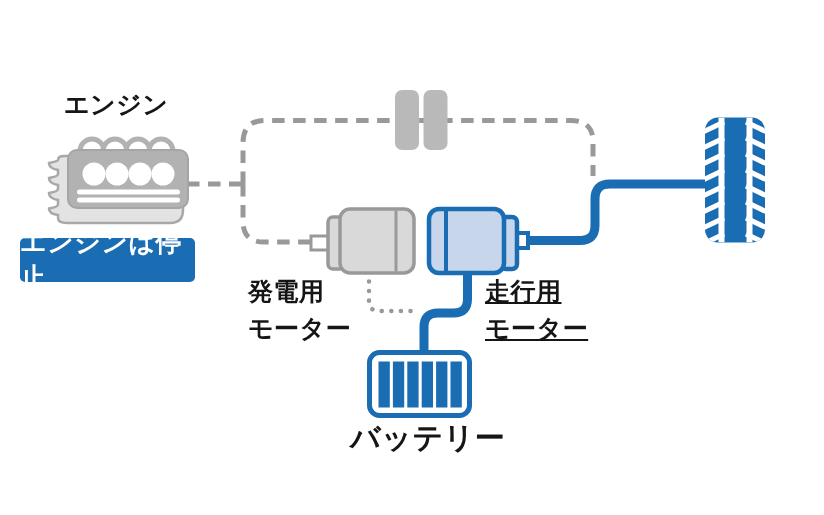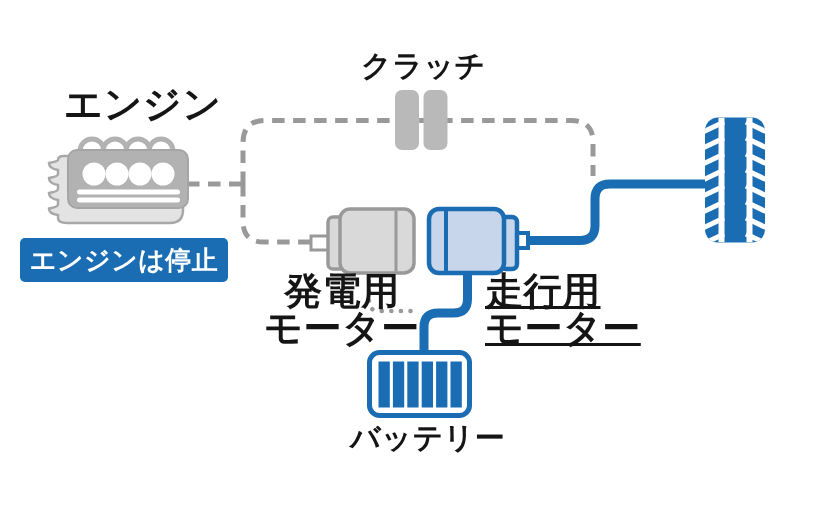--- a/index.html
+++ b/index.html
@@ -15,25 +15,25 @@
     --badge-text:#ffffff;
   }
   html,body{margin:0;padding:0;background:#f2f2f2;}
   .canvas{
     position:relative;width:824px;height:515px;background:var(--background);
     overflow:hidden;font-family:"Liberation Sans","DejaVu Sans",sans-serif;
   }
   .canvas svg{position:absolute;left:0;top:0;}
   .lbl{
     position:absolute;font-weight:bold;color:var(--text-black);
-    font-size:38px;line-height:37px;white-space:pre-line;letter-spacing:0.5px;
+    font-size:25px;line-height:37px;white-space:pre-line;letter-spacing:0.5px;
   }
   .lbl.big{font-size:30px;}
   .badge{
-    position:absolute;left:20px;top:238px;width:208px;height:44px;
+    position:absolute;left:20px;top:238px;width:175px;height:44px;
     background:var(--accent-blue);color:var(--badge-text);border-radius:5px;
     display:flex;align-items:center;justify-content:center;
     font-size:26px;font-weight:bold;letter-spacing:0.5px;
   }
   
   .dash{stroke:var(--line-gray);stroke-width:5;fill:none;stroke-dasharray:12.5 8.5;}
   .dot{stroke:var(--line-gray);stroke-width:4.5;fill:none;stroke-dasharray:0.1 9.5;stroke-linecap:round;}
   .blue-line{stroke:var(--accent-blue);stroke-width:9;fill:none;}
   .clutch-plate{fill:var(--component-gray);}
   .motor-gray{fill:var(--motor-fill-gray);stroke:var(--line-gray);stroke-width:3.5;}
@@ -137,21 +137,20 @@
           <line class="tread" x1="746" y1="218" x2="769" y2="229"></line>
           <line class="tread" x1="746" y1="234" x2="769" y2="245"></line>
         </g>
         <rect x="718.5" y="117.5" width="6" height="125" fill="#ffffff"></rect>
         <rect x="746.5" y="117.5" width="6" height="125" fill="#ffffff"></rect>
       </g>
     </g>
   </svg>
 
   <div class="lbl" style="left:64px;top:86px;">エンジン</div>
-  <div class="lbl big" style="left:361px;top:47px;">クラッチ</div>
-  <div class="lbl" style="left:264px;top:273px;text-align:center;">発電用
+  <div class="lbl" style="left:248px;top:273px;">発電用
 モーター</div>
   <div class="lbl" style="left:485px;top:273px;text-decoration:underline;">走行用
 モーター</div>
   <div class="lbl big" style="left:350px;top:419px;">バッテリー</div>
   <div class="badge">エンジンは停止</div>
 
 </div>
 
 </body></html>

